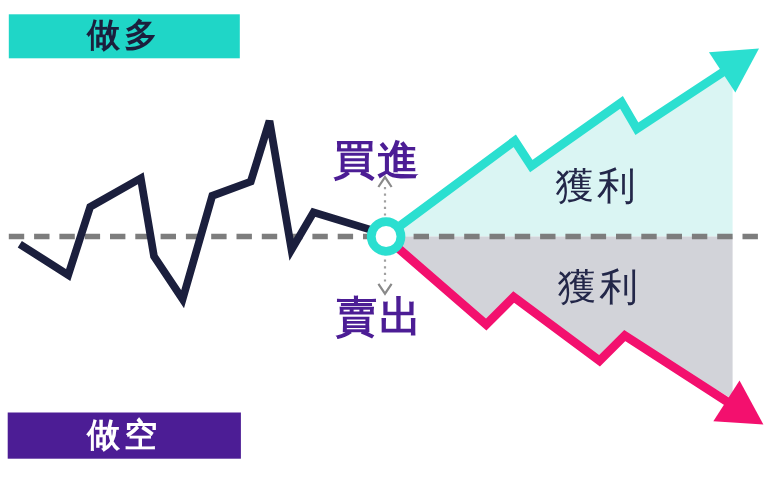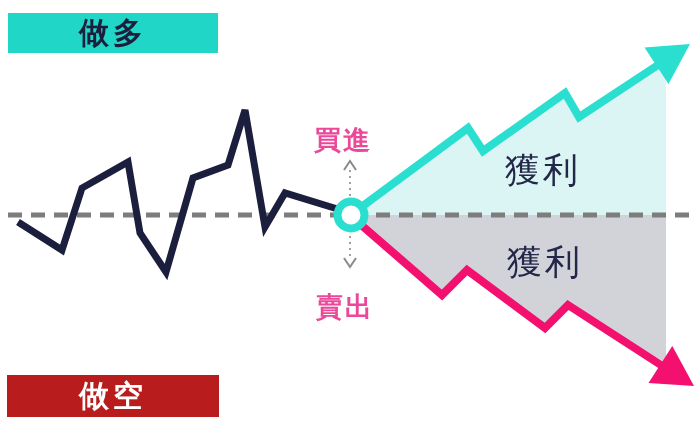--- a/index.html
+++ b/index.html
@@ -10,27 +10,27 @@
     overflow:hidden;
     font-family:"Liberation Sans","DejaVu Sans",sans-serif;
   }
   #chart-svg{position:absolute;left:0;top:0;}
   .overlay{position:absolute;line-height:1;white-space:nowrap;}
   .badge{
     display:flex;align-items:center;justify-content:center;
     font-size:30px;font-weight:700;letter-spacing:4px;
   }
   #badge-long{left:8px;top:13px;width:210px;height:40px;background:#1fd6c7;color:#1b1f3d;}
-  #badge-short{left:7px;top:375px;width:212px;height:42px;background:#b91c1c;color:#ffffff;}
+  #badge-short{left:7px;top:375px;width:212px;height:42px;background:#4c1d95;color:#ffffff;}
   .action-label{
     width:86px;text-align:center;
-    font-size:27px;font-weight:700;color:#ec4899;letter-spacing:2px;
+    font-size:38px;font-weight:700;color:#4c1d95;letter-spacing:2px;
   }
   #label-buy{left:300px;top:127px;}
-  #label-sell{left:302px;top:270px;margin-top:24px;}
+  #label-sell{left:302px;top:270px;}
   .profit-label{
     width:84px;text-align:center;
     font-size:35px;font-weight:400;color:#232749;letter-spacing:3px;
   }
   #label-profit-up{left:501px;top:152px;}
   #label-profit-down{left:503px;top:244px;}
 </style>
 </head>
 <body>
 

